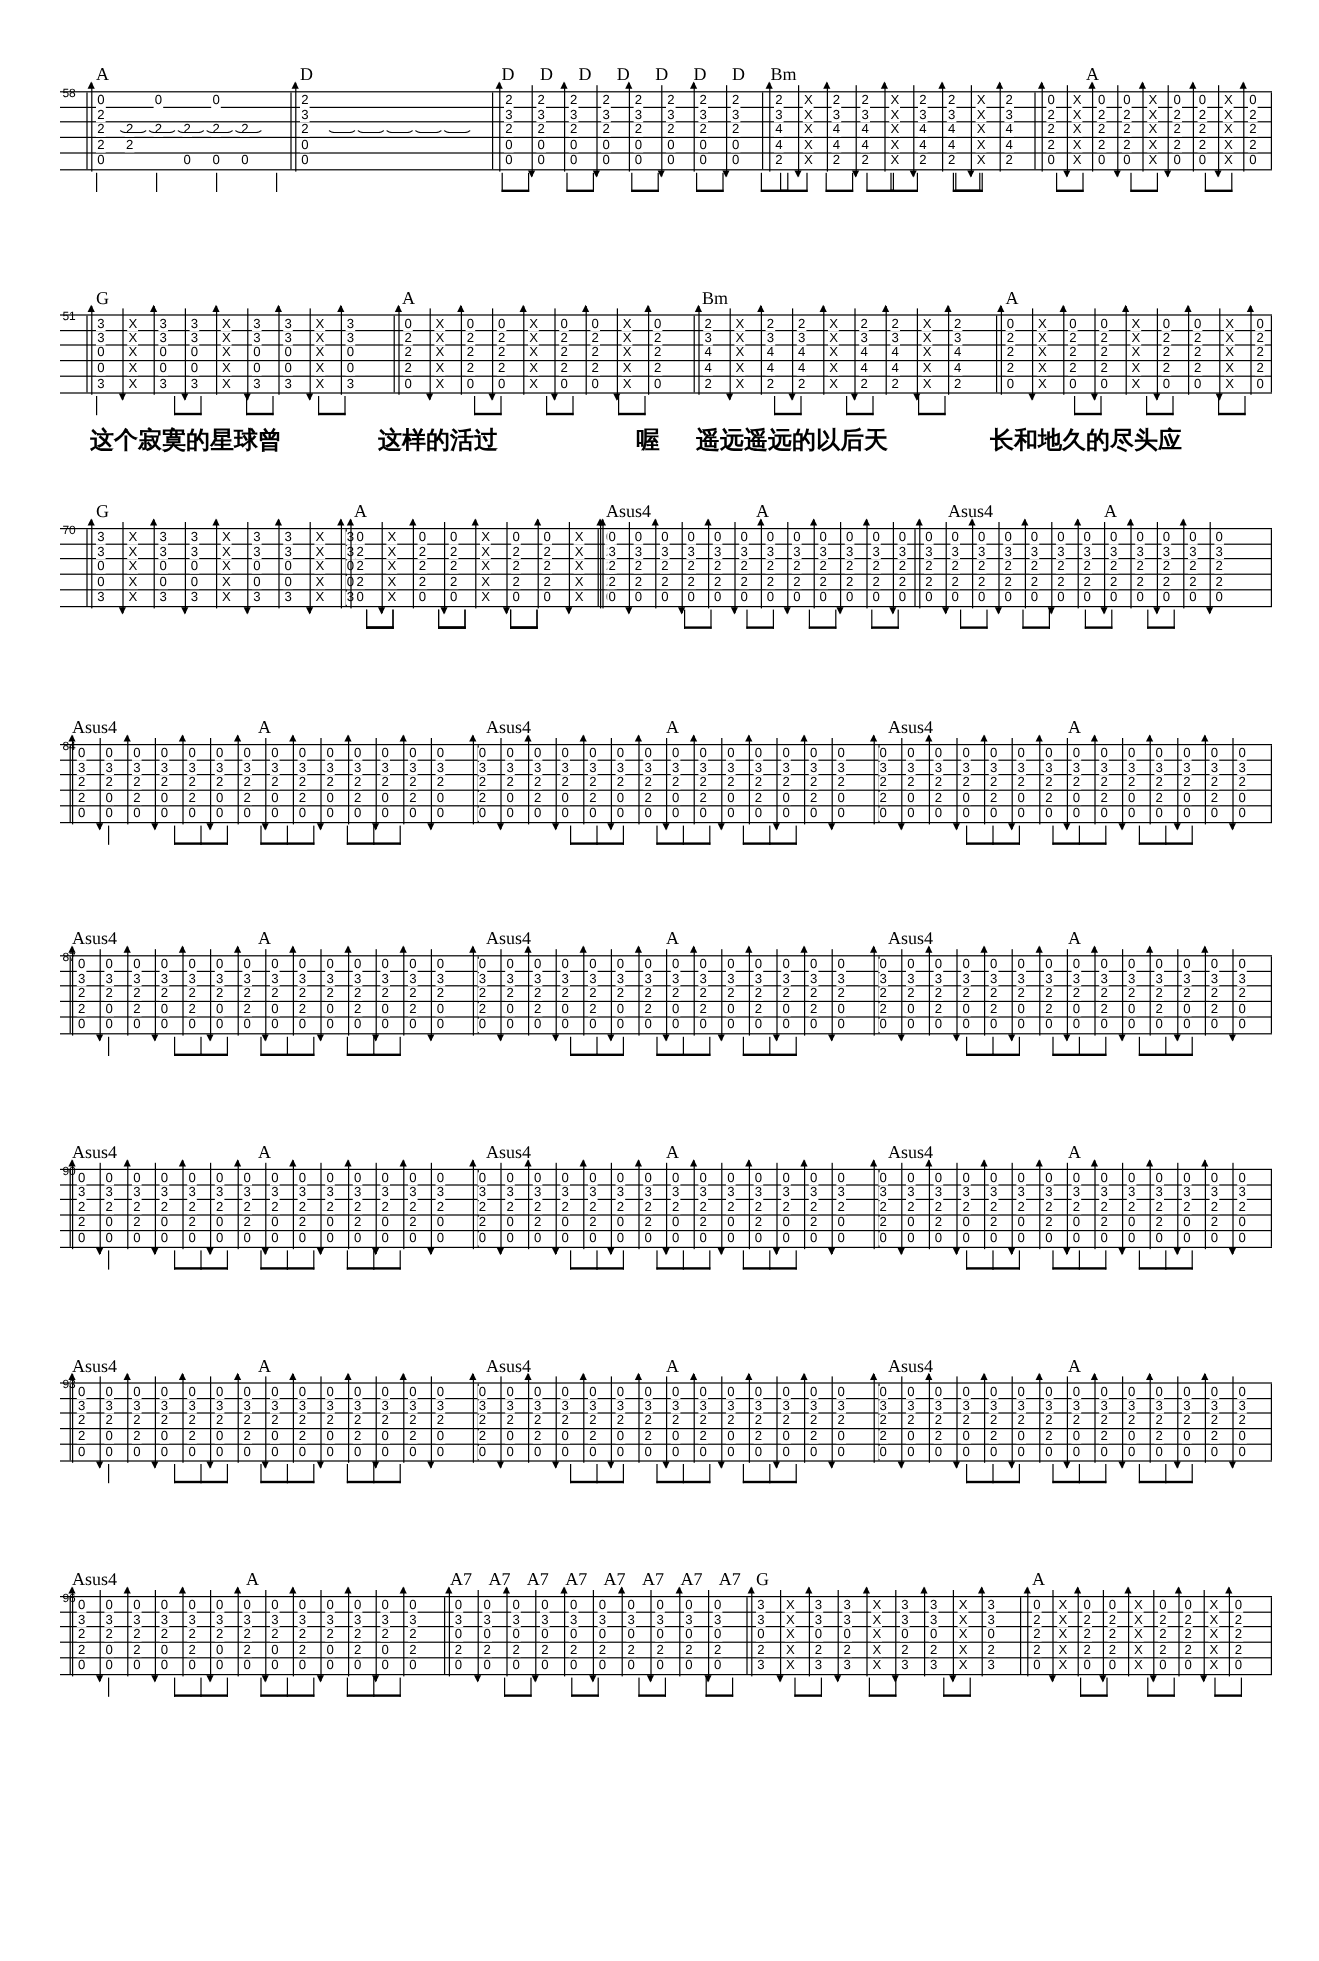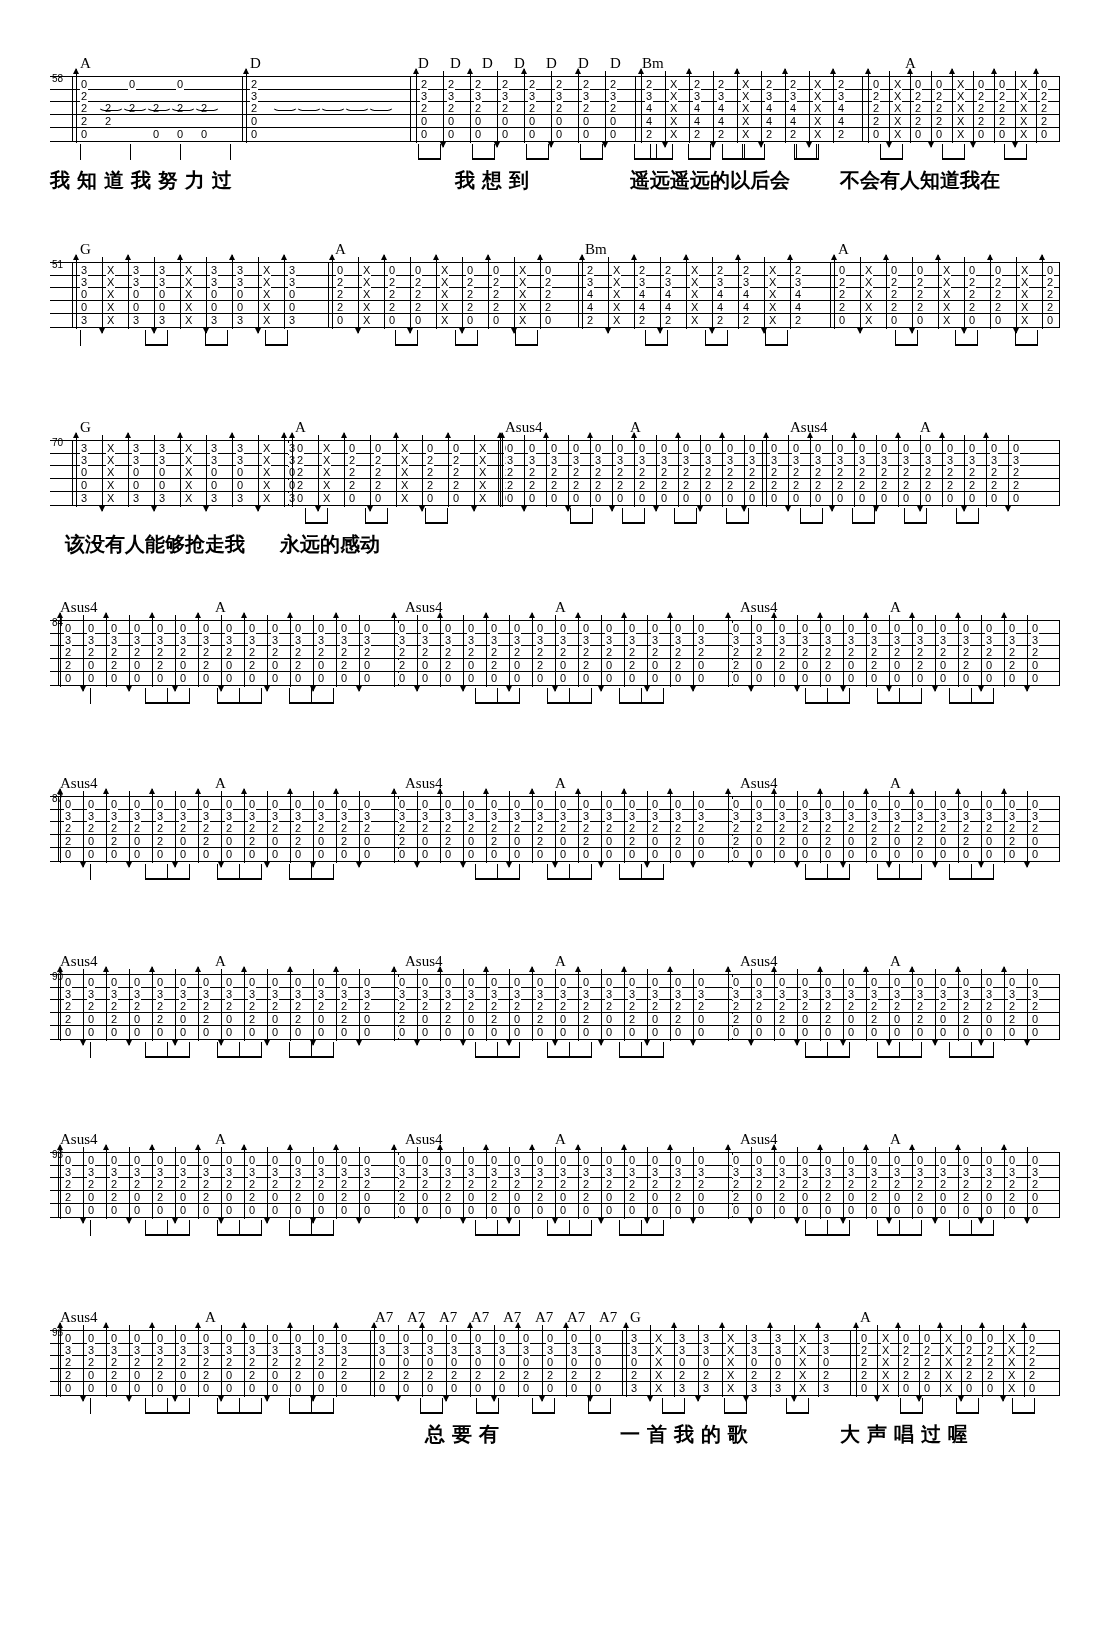--- a/index.html
+++ b/index.html
@@ -308,26 +308,20 @@
         <i class="rstem" style="left: 830px;"></i>
         <i class="rstem" style="left: 852px;"></i>
         <i class="rbeam" style="left: 830px; width: 23px;"></i>
         <i class="rstem" style="left: 892px;"></i>
         <i class="rstem" style="left: 914px;"></i>
         <i class="rbeam" style="left: 892px; width: 23px;"></i>
         <i class="rstem" style="left: 954px;"></i>
         <i class="rstem" style="left: 976px;"></i>
         <i class="rbeam" style="left: 954px; width: 23px;"></i>
       </div>
-    <div class="lyrics">
-      <span class="lyric" style="left:0px">我 知 道 我 努 力 过</span>
-      <span class="lyric" style="left:405px">我   想   到</span>
-      <span class="lyric" style="left:580px">遥远遥远的以后会</span>
-      <span class="lyric" style="left:790px">不会有人知道我在</span>
-    </div>
   </div>
 
   <div class="system" style="position:absolute;top:242px;left:25px;">
     <div class="chordrow">
       <span class="chord" style="left:30px">G</span>
       <span class="chord" style="left:285px">A</span>
       <span class="chord" style="left:535px">Bm</span>
       <span class="chord" style="left:788px">A</span>
     </div>
     <div class="staff">
@@ -591,20 +585,27 @@
         <i class="rstem" style="left: 845px;"></i>
         <i class="rstem" style="left: 867px;"></i>
         <i class="rbeam" style="left: 845px; width: 23px;"></i>
         <i class="rstem" style="left: 905px;"></i>
         <i class="rstem" style="left: 927px;"></i>
         <i class="rbeam" style="left: 905px; width: 23px;"></i>
         <i class="rstem" style="left: 965px;"></i>
         <i class="rstem" style="left: 987px;"></i>
         <i class="rbeam" style="left: 965px; width: 23px;"></i>
       </div>
+    <div class="lyrics">
+      <span class="lyric" style="left:25px">这个寂寞的星球曾</span>
+      <span class="lyric" style="left:265px">这样的活过</span>
+      <span class="lyric" style="left:480px">喔</span>
+      <span class="lyric" style="left:530px">遥远遥远的以后天</span>
+      <span class="lyric" style="left:775px">长和地久的尽头应</span>
+    </div>
   </div>
 
   <div class="system" style="position:absolute;top:420px;left:25px;">
     <div class="chordrow">
       <span class="chord" style="left:30px">G</span>
       <span class="chord" style="left:245px">A</span>
       <span class="chord" style="left:455px">Asus4</span>
       <span class="chord" style="left:580px">A</span>
       <span class="chord" style="left:740px">Asus4</span>
       <span class="chord" style="left:870px">A</span>
@@ -911,24 +912,20 @@
         <i class="rstem" style="left: 802px;"></i>
         <i class="rstem" style="left: 824px;"></i>
         <i class="rbeam" style="left: 802px; width: 23px;"></i>
         <i class="rstem" style="left: 854px;"></i>
         <i class="rstem" style="left: 876px;"></i>
         <i class="rbeam" style="left: 854px; width: 23px;"></i>
         <i class="rstem" style="left: 906px;"></i>
         <i class="rstem" style="left: 928px;"></i>
         <i class="rbeam" style="left: 906px; width: 23px;"></i>
       </div>
-    <div class="lyrics">
-      <span class="lyric" style="left:15px">该没有人能够抢走我</span>
-      <span class="lyric" style="left:230px">永远的感动</span>
-    </div>
   </div>
 
   <div class="system" style="position:absolute;top:600px;left:25px;">
     <div class="chordrow">
       <span class="chord" style="left:10px">Asus4</span>
       <span class="chord" style="left:165px">A</span>
       <span class="chord" style="left:355px">Asus4</span>
       <span class="chord" style="left:505px">A</span>
       <span class="chord" style="left:690px">Asus4</span>
       <span class="chord" style="left:840px">A</span>
@@ -2531,20 +2528,15 @@
         <i class="rstem" style="left: 850px;"></i>
         <i class="rstem" style="left: 872px;"></i>
         <i class="rbeam" style="left: 850px; width: 23px;"></i>
         <i class="rstem" style="left: 906px;"></i>
         <i class="rstem" style="left: 928px;"></i>
         <i class="rbeam" style="left: 906px; width: 23px;"></i>
         <i class="rstem" style="left: 962px;"></i>
         <i class="rstem" style="left: 984px;"></i>
         <i class="rbeam" style="left: 962px; width: 23px;"></i>
       </div>
-    <div class="lyrics">
-      <span class="lyric" style="left:375px">总  要  有</span>
-      <span class="lyric" style="left:570px">一 首 我 的 歌</span>
-      <span class="lyric" style="left:790px">大 声 唱 过 喔</span>
-    </div>
   </div>
 
 </div>
 
 </body></html>

